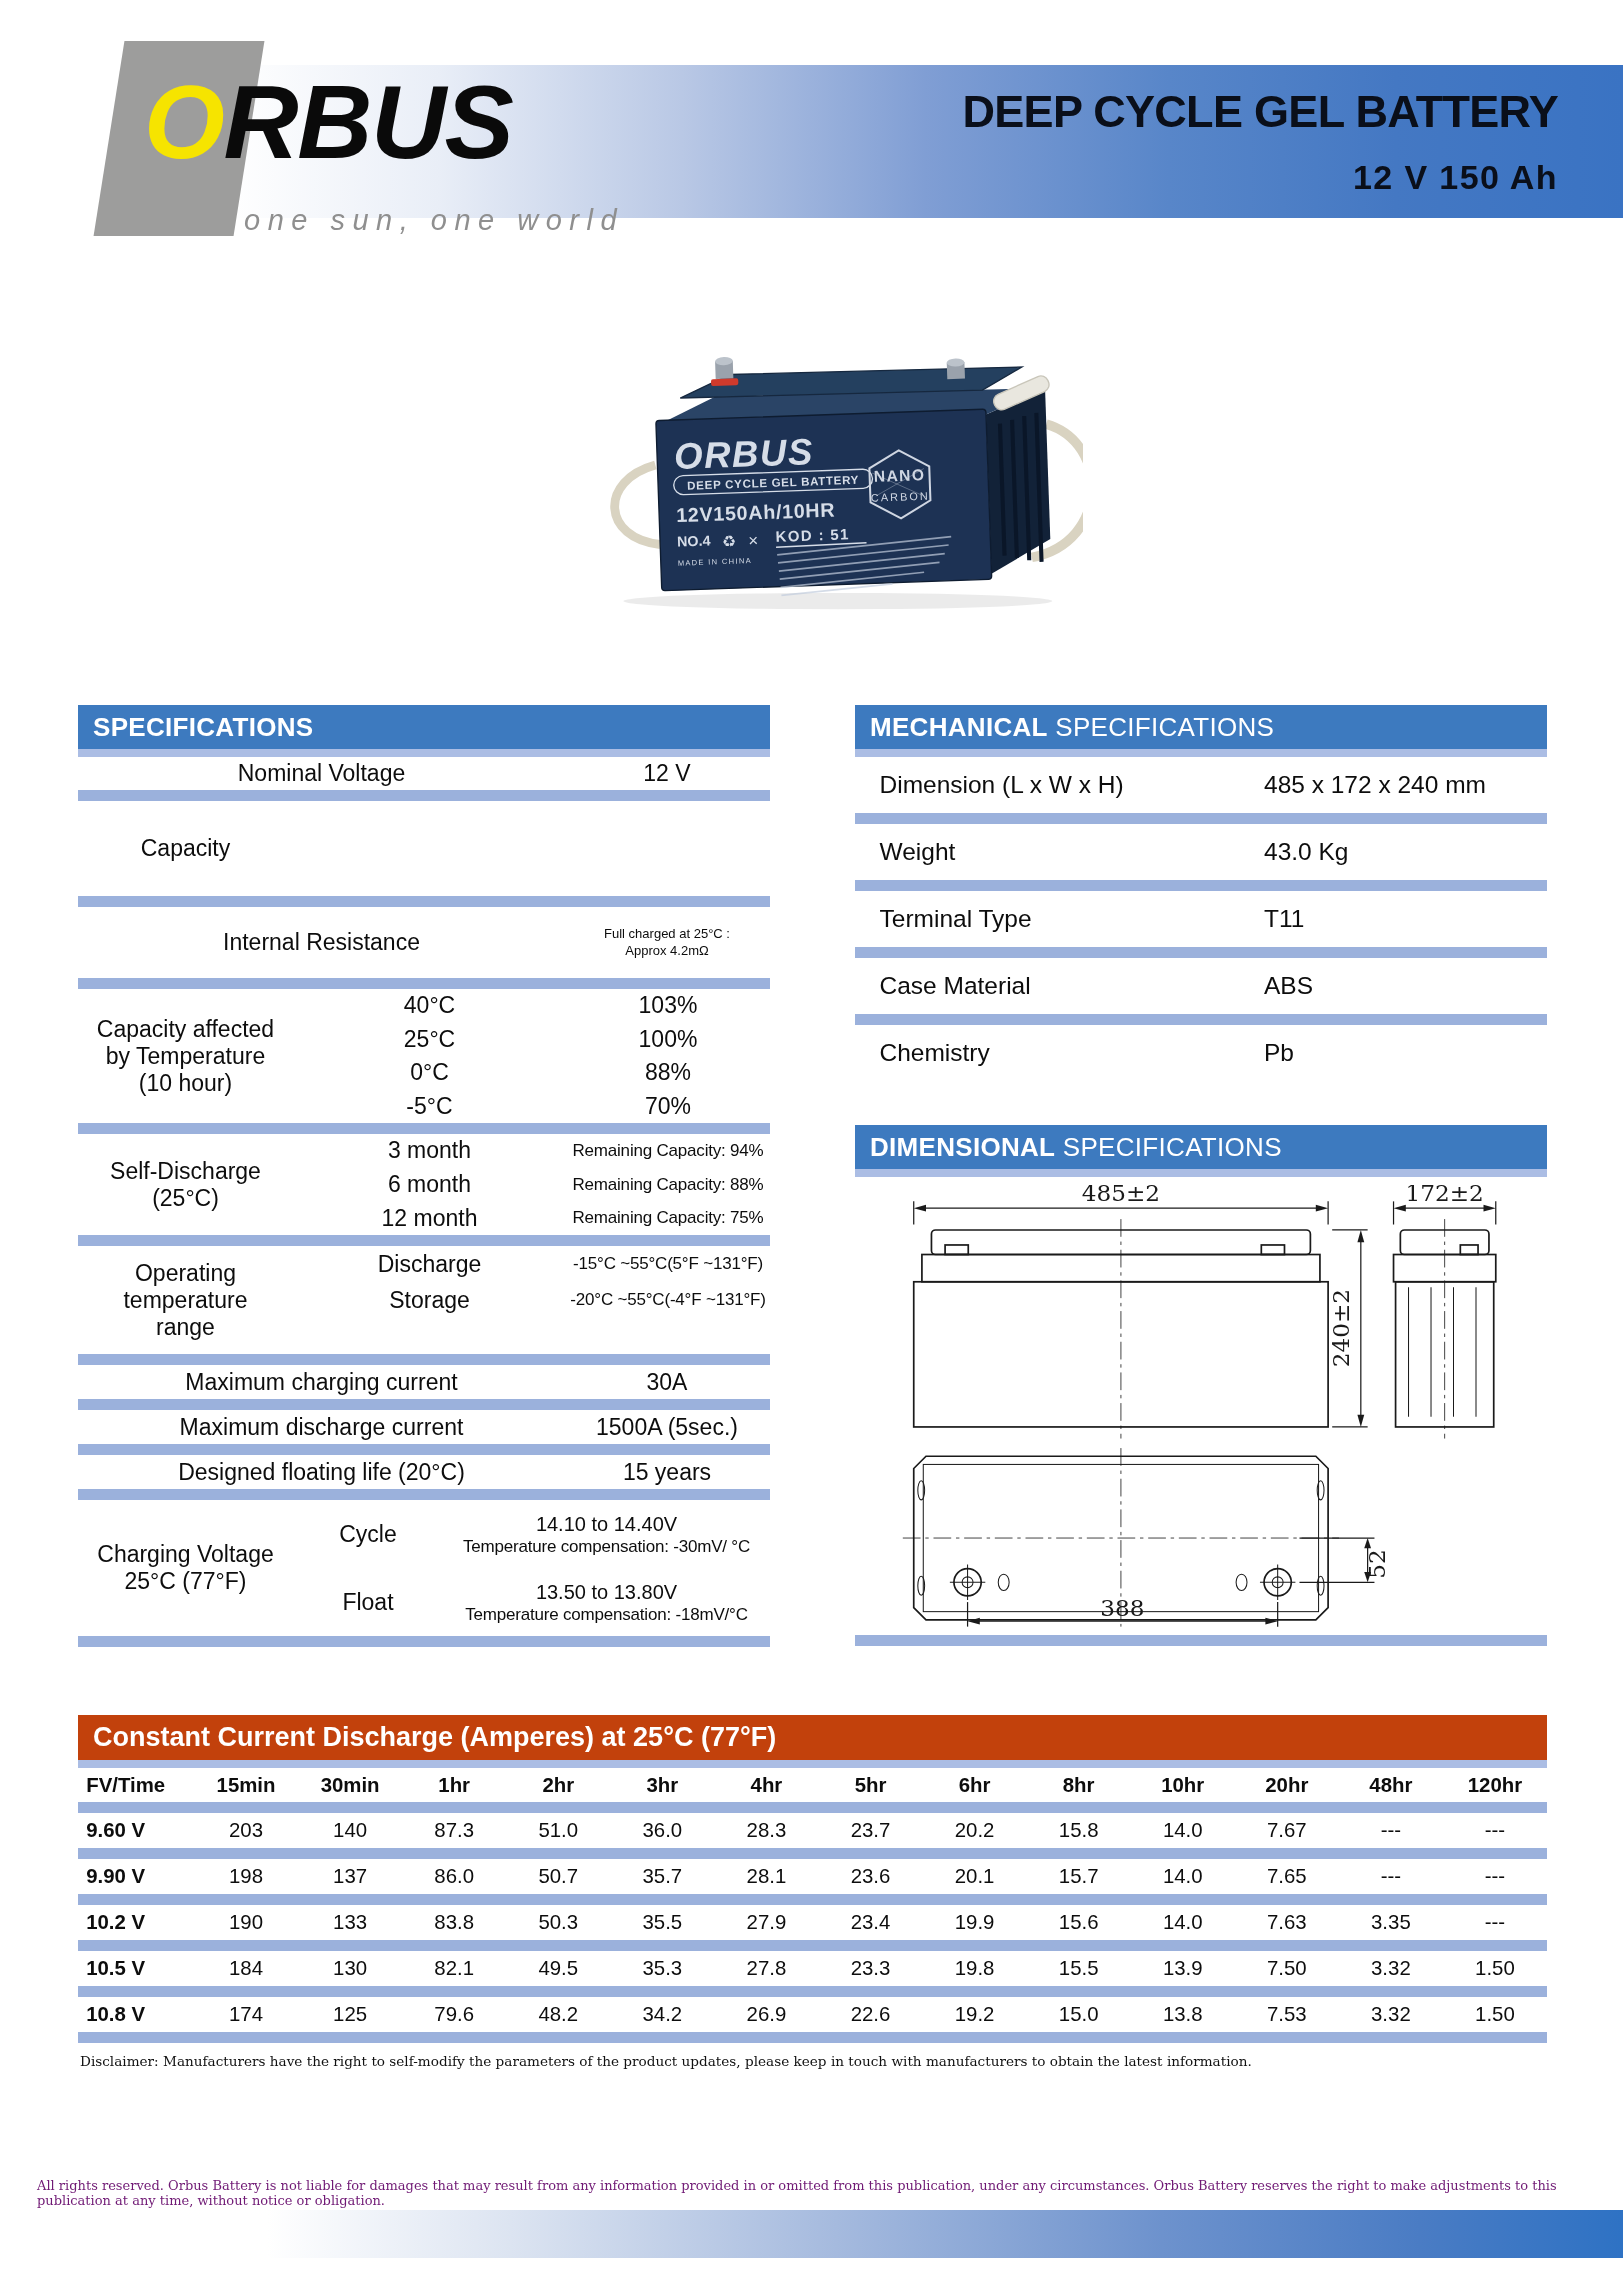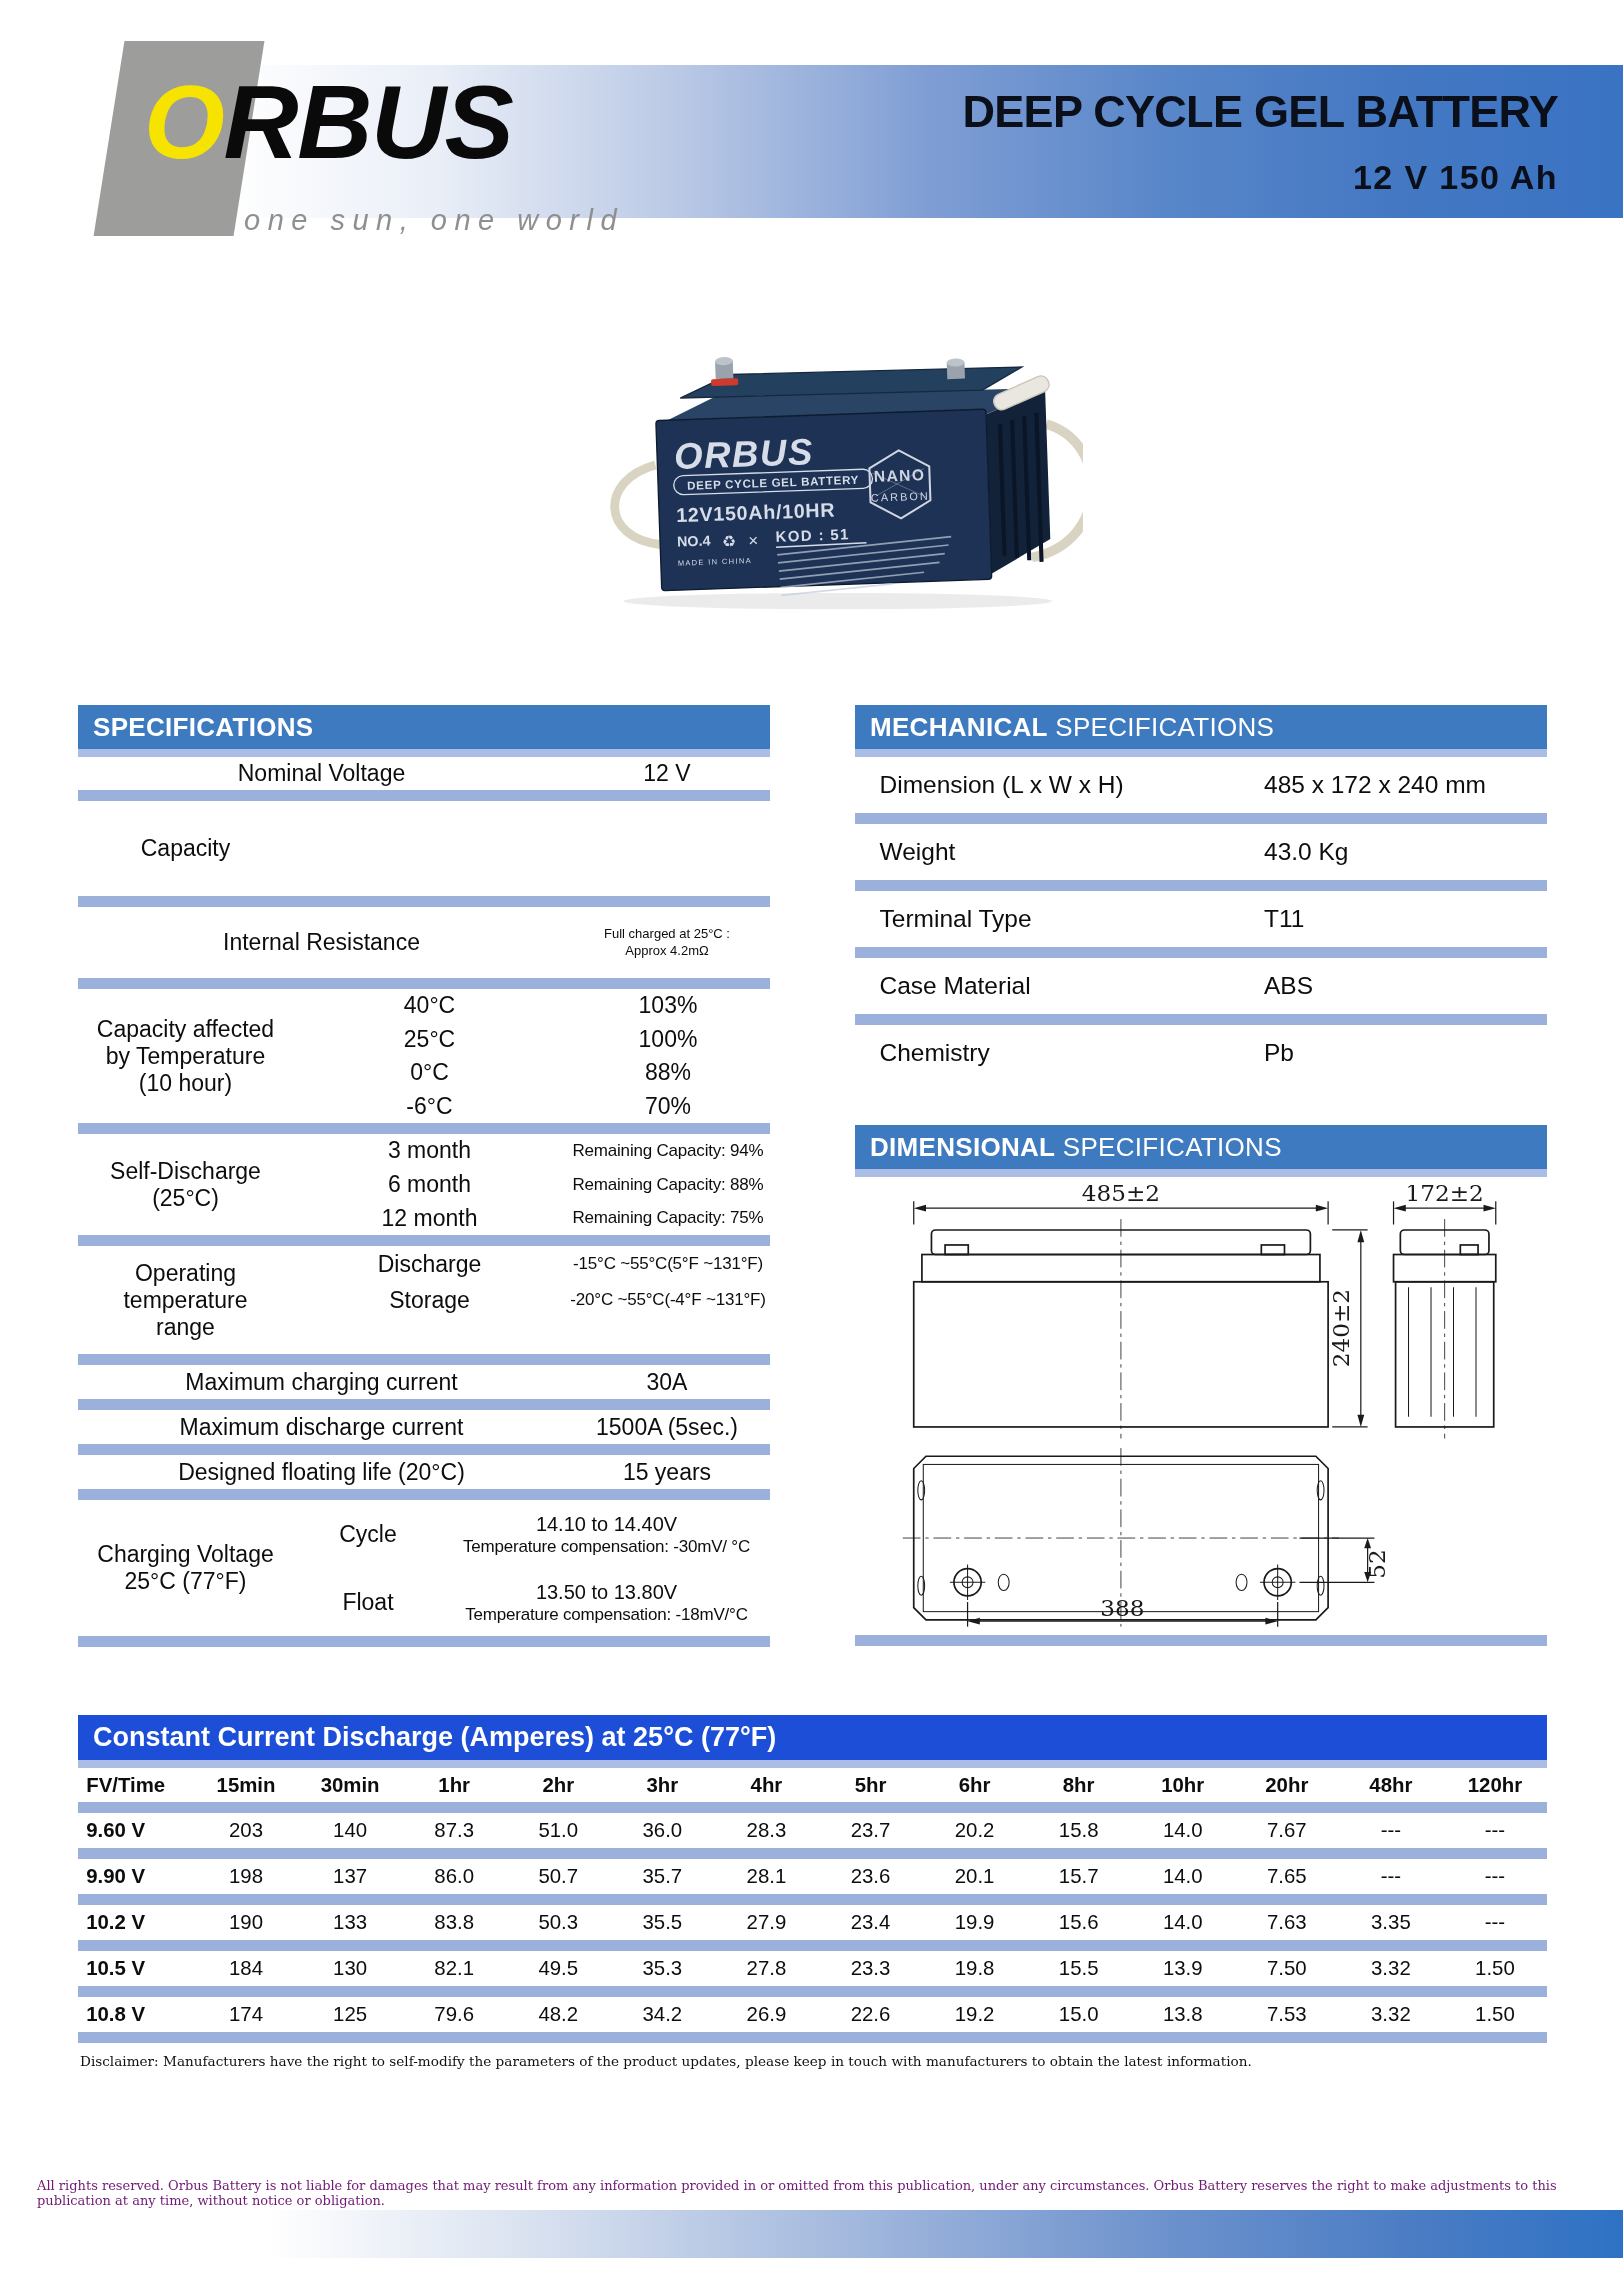--- a/index.html
+++ b/index.html
@@ -45,21 +45,21 @@
   .mech-row { display:grid; grid-template-columns:409px 283px; align-items:center; height:56px; color:#0d0d0d; }
   .mech-row .lab { padding-left:24.5px; font-size:24.5px; }
   .mech-row .val { font-size:24.5px; }
 
   
   .drawing { display:block; margin-top:8.2px; }
   .dim-text { font-family:"DejaVu Serif", serif; font-size:34px; fill:#1a1a1a; }
 
   
   .discharge { position:absolute; left:78px; top:1715px; width:1469px; }
-  .dis-head { height:45px; background:#1d4ed8; color:#fff; display:flex; align-items:center; padding-left:15px; font-size:27px; font-weight:bold; }
+  .dis-head { height:45px; background:#c2410c; color:#fff; display:flex; align-items:center; padding-left:15px; font-size:27px; font-weight:bold; }
   .dis-row { display:grid; grid-template-columns:116px repeat(13,1fr); align-items:center; height:35px; color:#0d0d0d; }
   .dis-row.hrow { height:34px; }
   .dis-row .fv { padding-left:8.2px; font-weight:bold; font-size:20.4px; text-align:left; }
   .dis-row .num { font-size:20.4px; text-align:center; }
   .dis-row.hrow .num { font-weight:bold; }
 
   .disclaimer { position:absolute; left:80px; top:2053px; width:1472px; font-family:"DejaVu Serif", serif; font-size:13.6px; color:#111; }
   .footer-note { position:absolute; left:37px; top:2178px; width:1561px; font-family:"DejaVu Serif", serif; font-size:13px; color:#701a75; }
   .footer-bar { position:absolute; left:267px; top:2210px; width:1356px; height:48px;
     background:linear-gradient(to right,#ffffff 0%,#dce4f1 18%,#a5bade 42%,#6d92cd 66%,#4largest?#000 0); }
@@ -175,21 +175,21 @@
             </div>
             <div class="subgrid">
               <div class="cell">25°C</div>
               <div class="cell">100%</div>
             </div>
             <div class="subgrid">
               <div class="cell">0°C</div>
               <div class="cell">88%</div>
             </div>
             <div class="subgrid">
-              <div class="cell">-6°C</div>
+              <div class="cell">-5°C</div>
               <div class="cell">70%</div>
             </div>
           </div>
         </div>
         <div class="bar16"></div>
         <div class="spec-row sub-row" style="height: 101px;">
           <div class="cell">
             <div>Self-Discharge</div>
             <div>(25°C)</div>
           </div>

